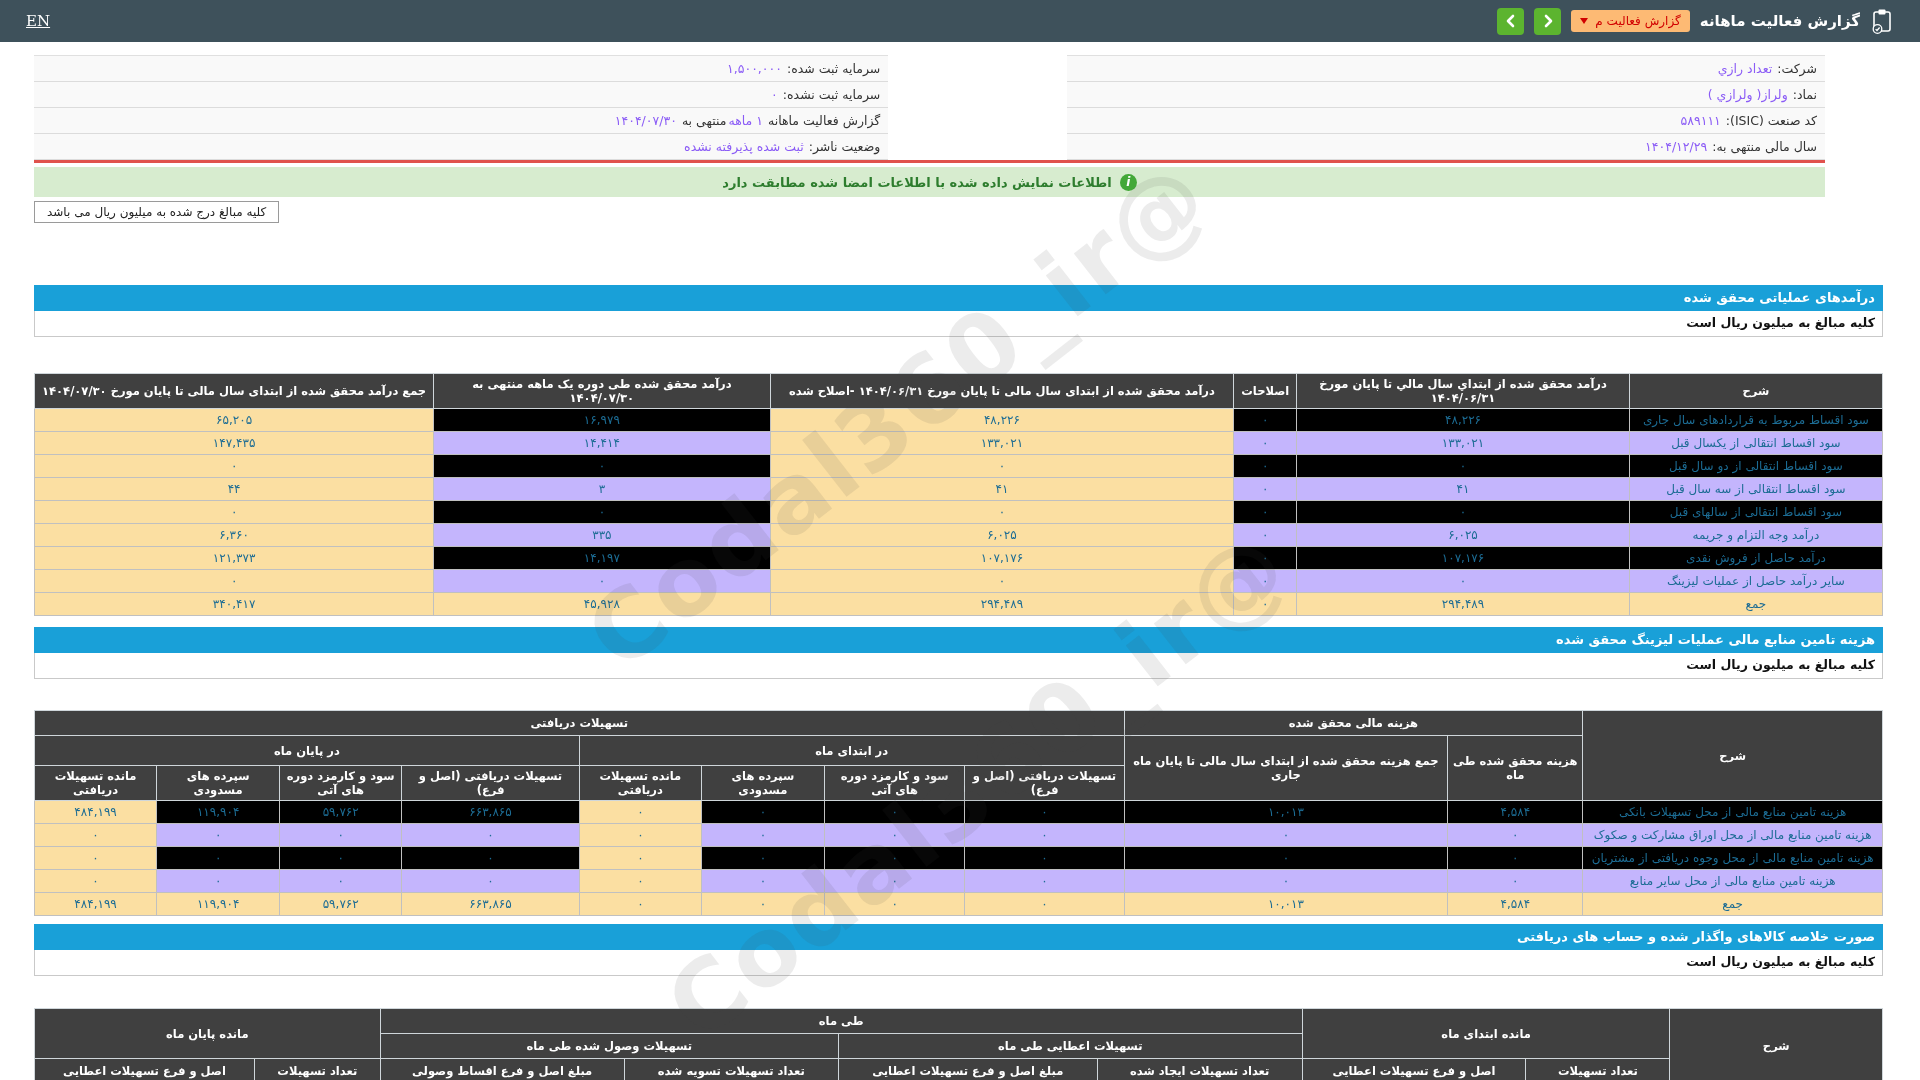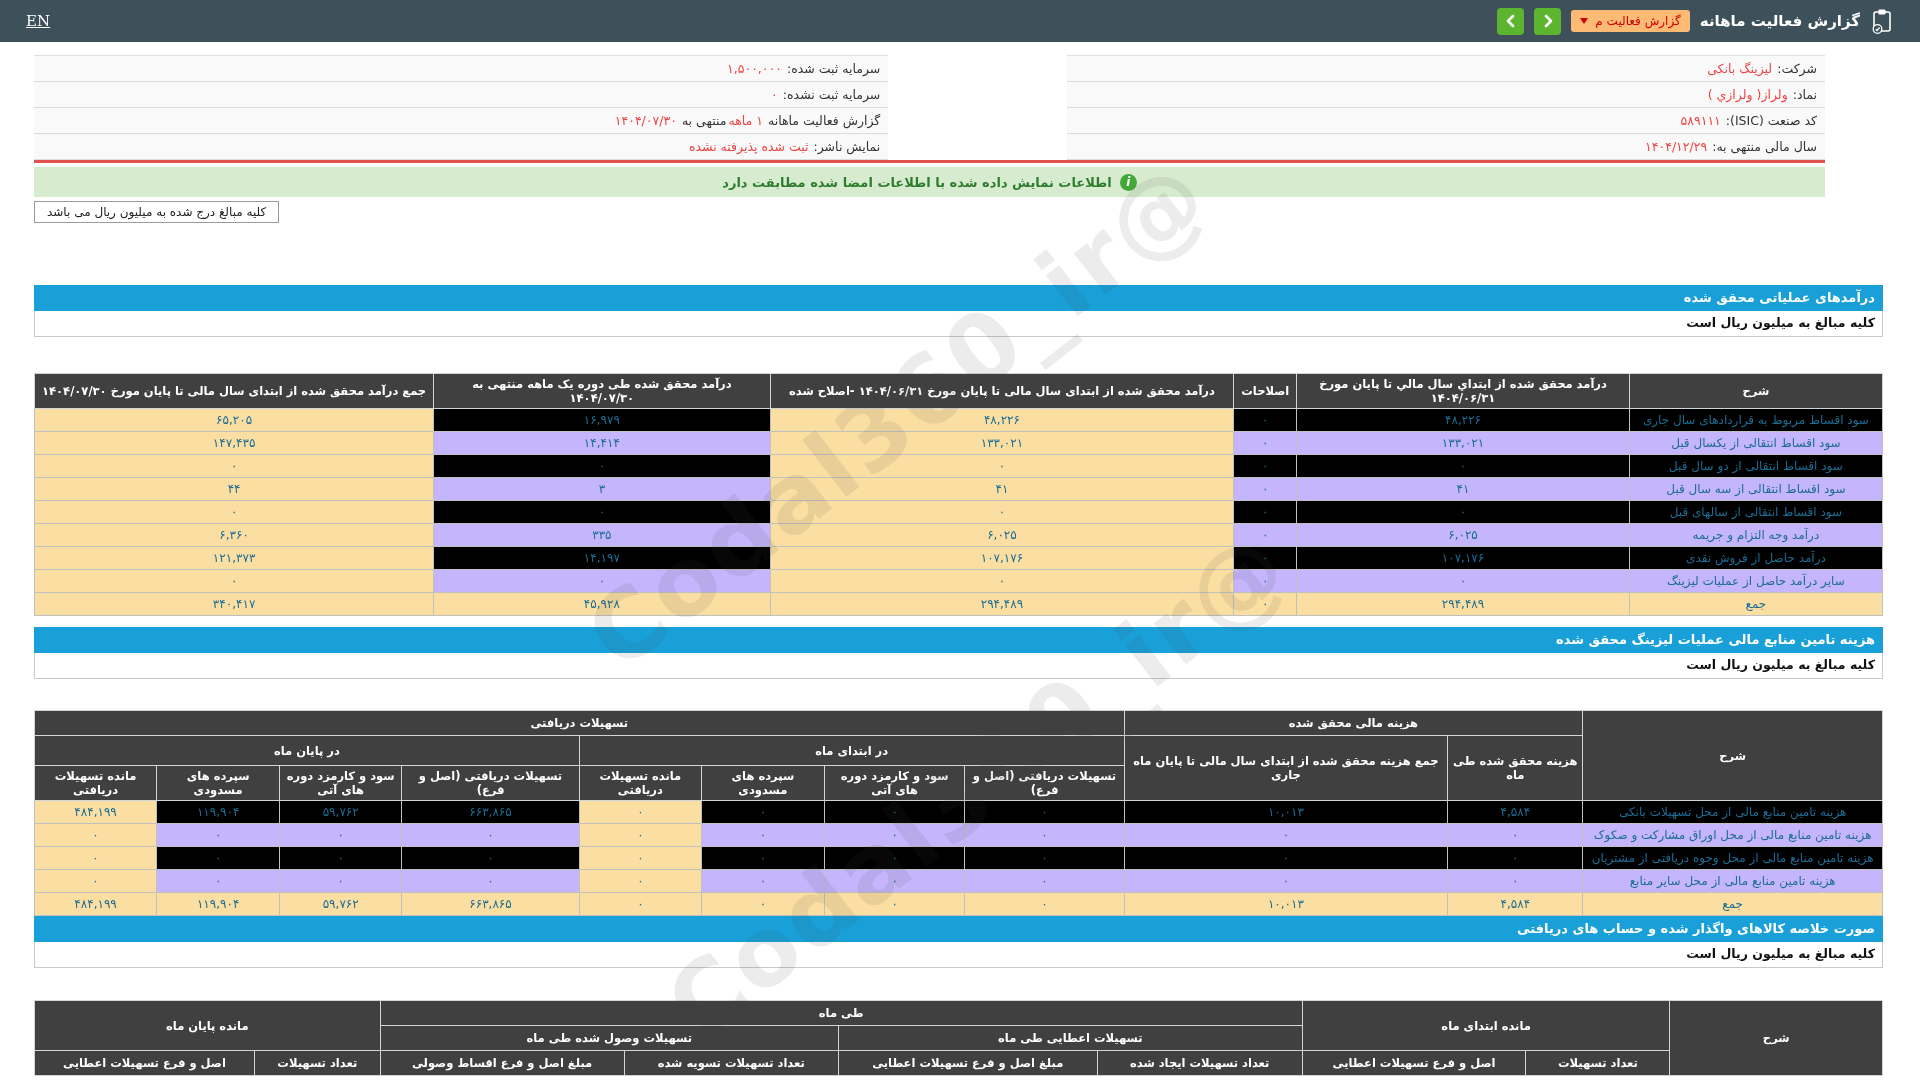--- a/index.html
+++ b/index.html
@@ -22,21 +22,21 @@
     font-size:15px; text-decoration:underline; cursor:pointer; }
 
   
   .info-area { margin:13px 34px 0 0; padding-left:34px; padding-right:61px;
     display:flex; justify-content:space-between; }
   .info-col { background:#f9f9f9; border-top:1px solid #e0e0e0; }
   .info-col.rightcol { width:42.3%; }
   .info-col.leftcol  { width:47.7%; }
   .irow { height:26px; display:flex; align-items:center; border-bottom:1px solid #dcdcdc;
     padding:0 8px; font-size:12.5px; color:#333; }
-  .ival { color:#ef4444; margin:0 5px 0 0; }
+  .ival { color:#8b5cf6; margin:0 5px 0 0; }
   .imid { margin-right:2px; }
   .redline { height:3px; background:#e0524d; margin:0 95px 0 34px; }
   .greenbar { margin:4px 95px 0 34px; background:#d7eccf; height:30px; display:flex;
     align-items:center; justify-content:center; gap:8px; color:#2e7d2e;
     font-weight:bold; font-size:13px; }
   .info-icon { width:17px; height:17px; border-radius:50%; background:#43a838; color:#fff;
     font-size:12px; font-weight:bold; display:inline-flex; align-items:center;
     justify-content:center; font-style:italic; }
   .notewrap { margin:4px 95px 0 34px; }
   .notewrap::after { content:""; display:block; clear:both; }
@@ -46,21 +46,21 @@
   
   .inset2 { margin-left:34px; margin-right:37px; }
   .section-bar { height:26px; line-height:26px; background:#19a0d8; color:#fff;
     font-weight:bold; font-size:13px; padding:0 8px; }
   .unit-row { height:26px; line-height:24px; border:1px solid #c9c9c9; border-top:none;
     background:#fff; font-weight:bold; font-size:12.5px; padding:0 7px; color:#111; }
   .mt-sec1 { margin-top:62px; }
   .mt-t1 { margin-top:36px; }
   .mt-sec2 { margin-top:11px; }
   .mt-t2 { margin-top:31px; }
-  .mt-sec3 { }
+  .mt-sec3 { margin-top:8px; }
   .mt-t3 { margin-top:32px; }
 
   table.dtable { width:100%; border-collapse:collapse; table-layout:fixed; }
   table.dtable th { background:#404040; color:#fff; font-weight:bold; font-size:11.5px;
     border:1px solid #cfd6da; padding:3px 4px; text-align:center; height:25px; }
   table.dtable tr.h2 th { height:30px; }
   table.dtable td { border:1px solid #c0c0c0; font-size:12px; height:23px;
     text-align:center; color:#1c6c94; padding:1px 5px; overflow:hidden;
     white-space:nowrap; }
   td.label { text-align:right; color:#424242; }
@@ -107,21 +107,21 @@
   <a class="en-link">EN</a>
 </div>
 
 <div class="watermark" id="wm1">@Codal360_ir</div>
 <div class="watermark" id="wm2">@Codal360_ir</div>
 
 <div class="info-area">
   <div class="info-col rightcol">
     <div class="irow">
       <span class="ilabel">شرکت:</span>
-      <span class="ival">لیزینگ بانکی</span>
+      <span class="ival">تعداد رازي</span>
     </div>
     <div class="irow">
       <span class="ilabel">نماد:</span>
       <span class="ival">ولراز( ولرازي )</span>
     </div>
     <div class="irow">
       <span class="ilabel">کد صنعت (ISIC):</span>
       <span class="ival">۵۸۹۱۱۱</span>
     </div>
     <div class="irow">
@@ -138,21 +138,21 @@
       <span class="ilabel">سرمایه ثبت نشده:</span>
       <span class="ival">۰</span>
     </div>
     <div class="irow">
       <span class="ilabel">گزارش فعالیت ماهانه</span>
       <span class="ival">۱ ماهه</span>
       <span class="imid">منتهی به</span>
       <span class="ival">۱۴۰۴/۰۷/۳۰</span>
     </div>
     <div class="irow">
-      <span class="ilabel">نمایش ناشر:</span>
+      <span class="ilabel">وضعیت ناشر:</span>
       <span class="ival">ثبت شده پذیرفته نشده</span>
     </div>
   </div>
 </div>
 <div class="redline"></div>
 
 <div class="greenbar">
   <span class="info-icon">i</span>
   <span>اطلاعات نمایش داده شده با اطلاعات امضا شده مطابقت دارد</span>
 </div>

